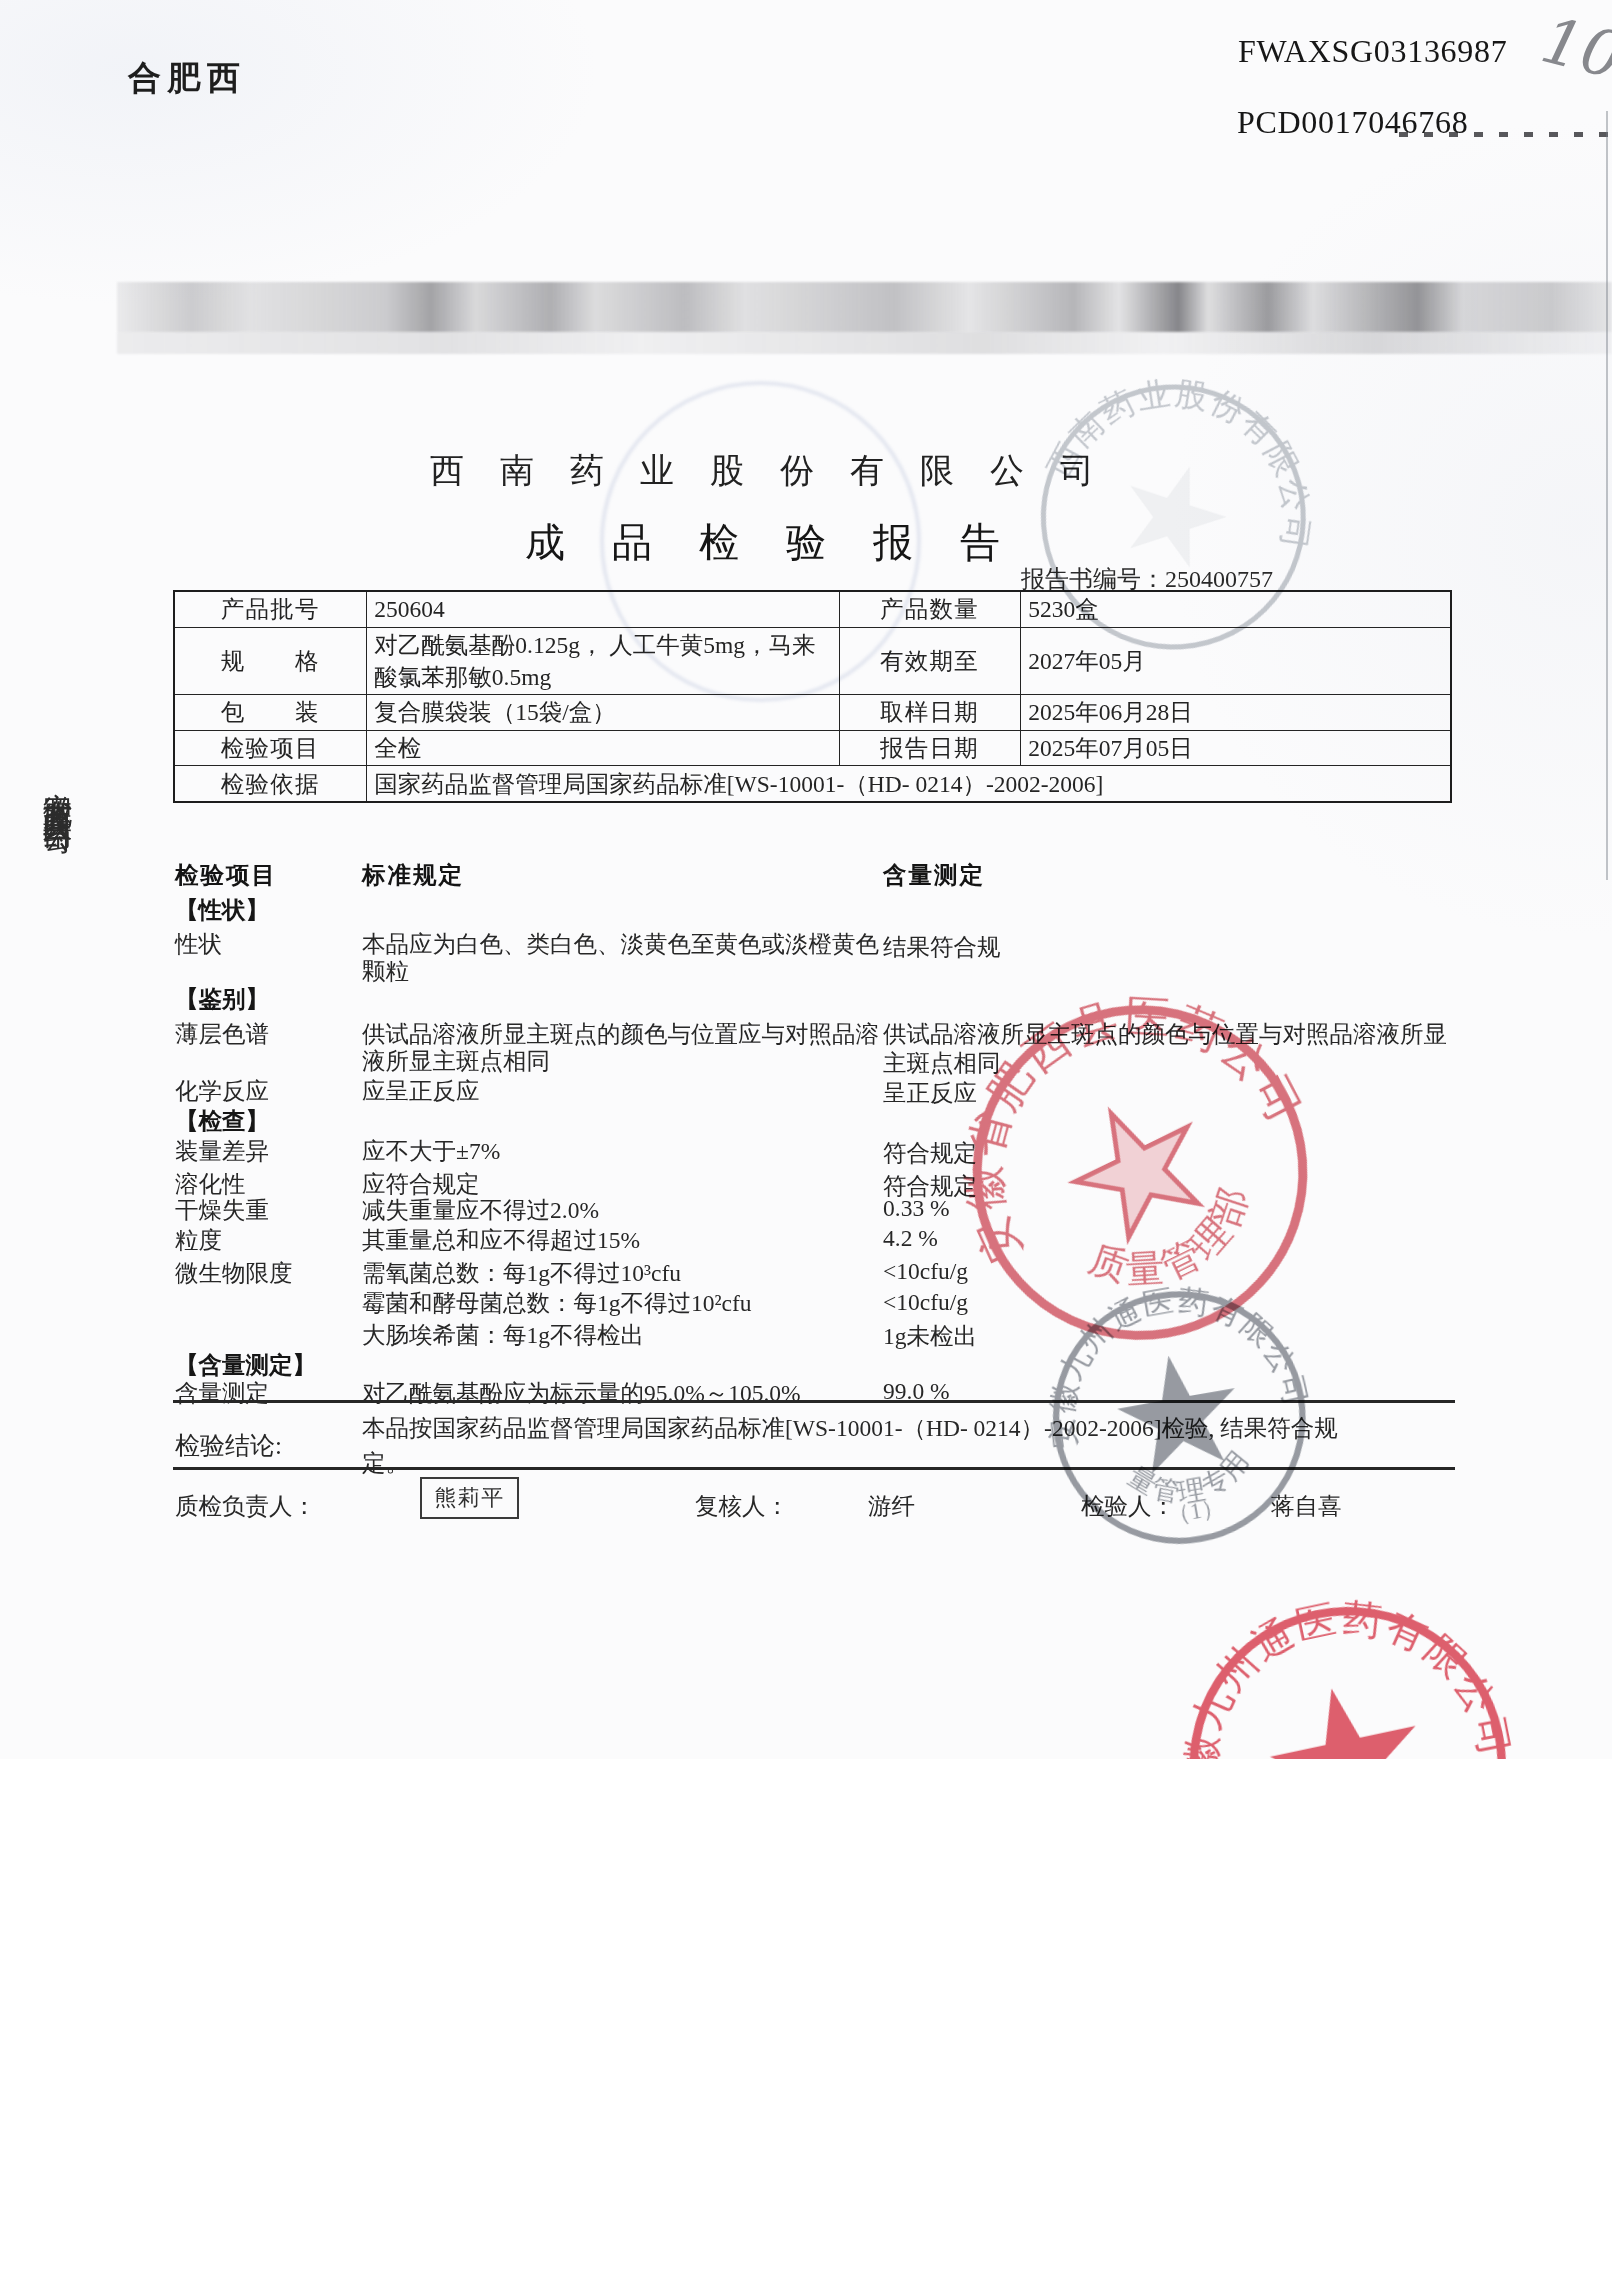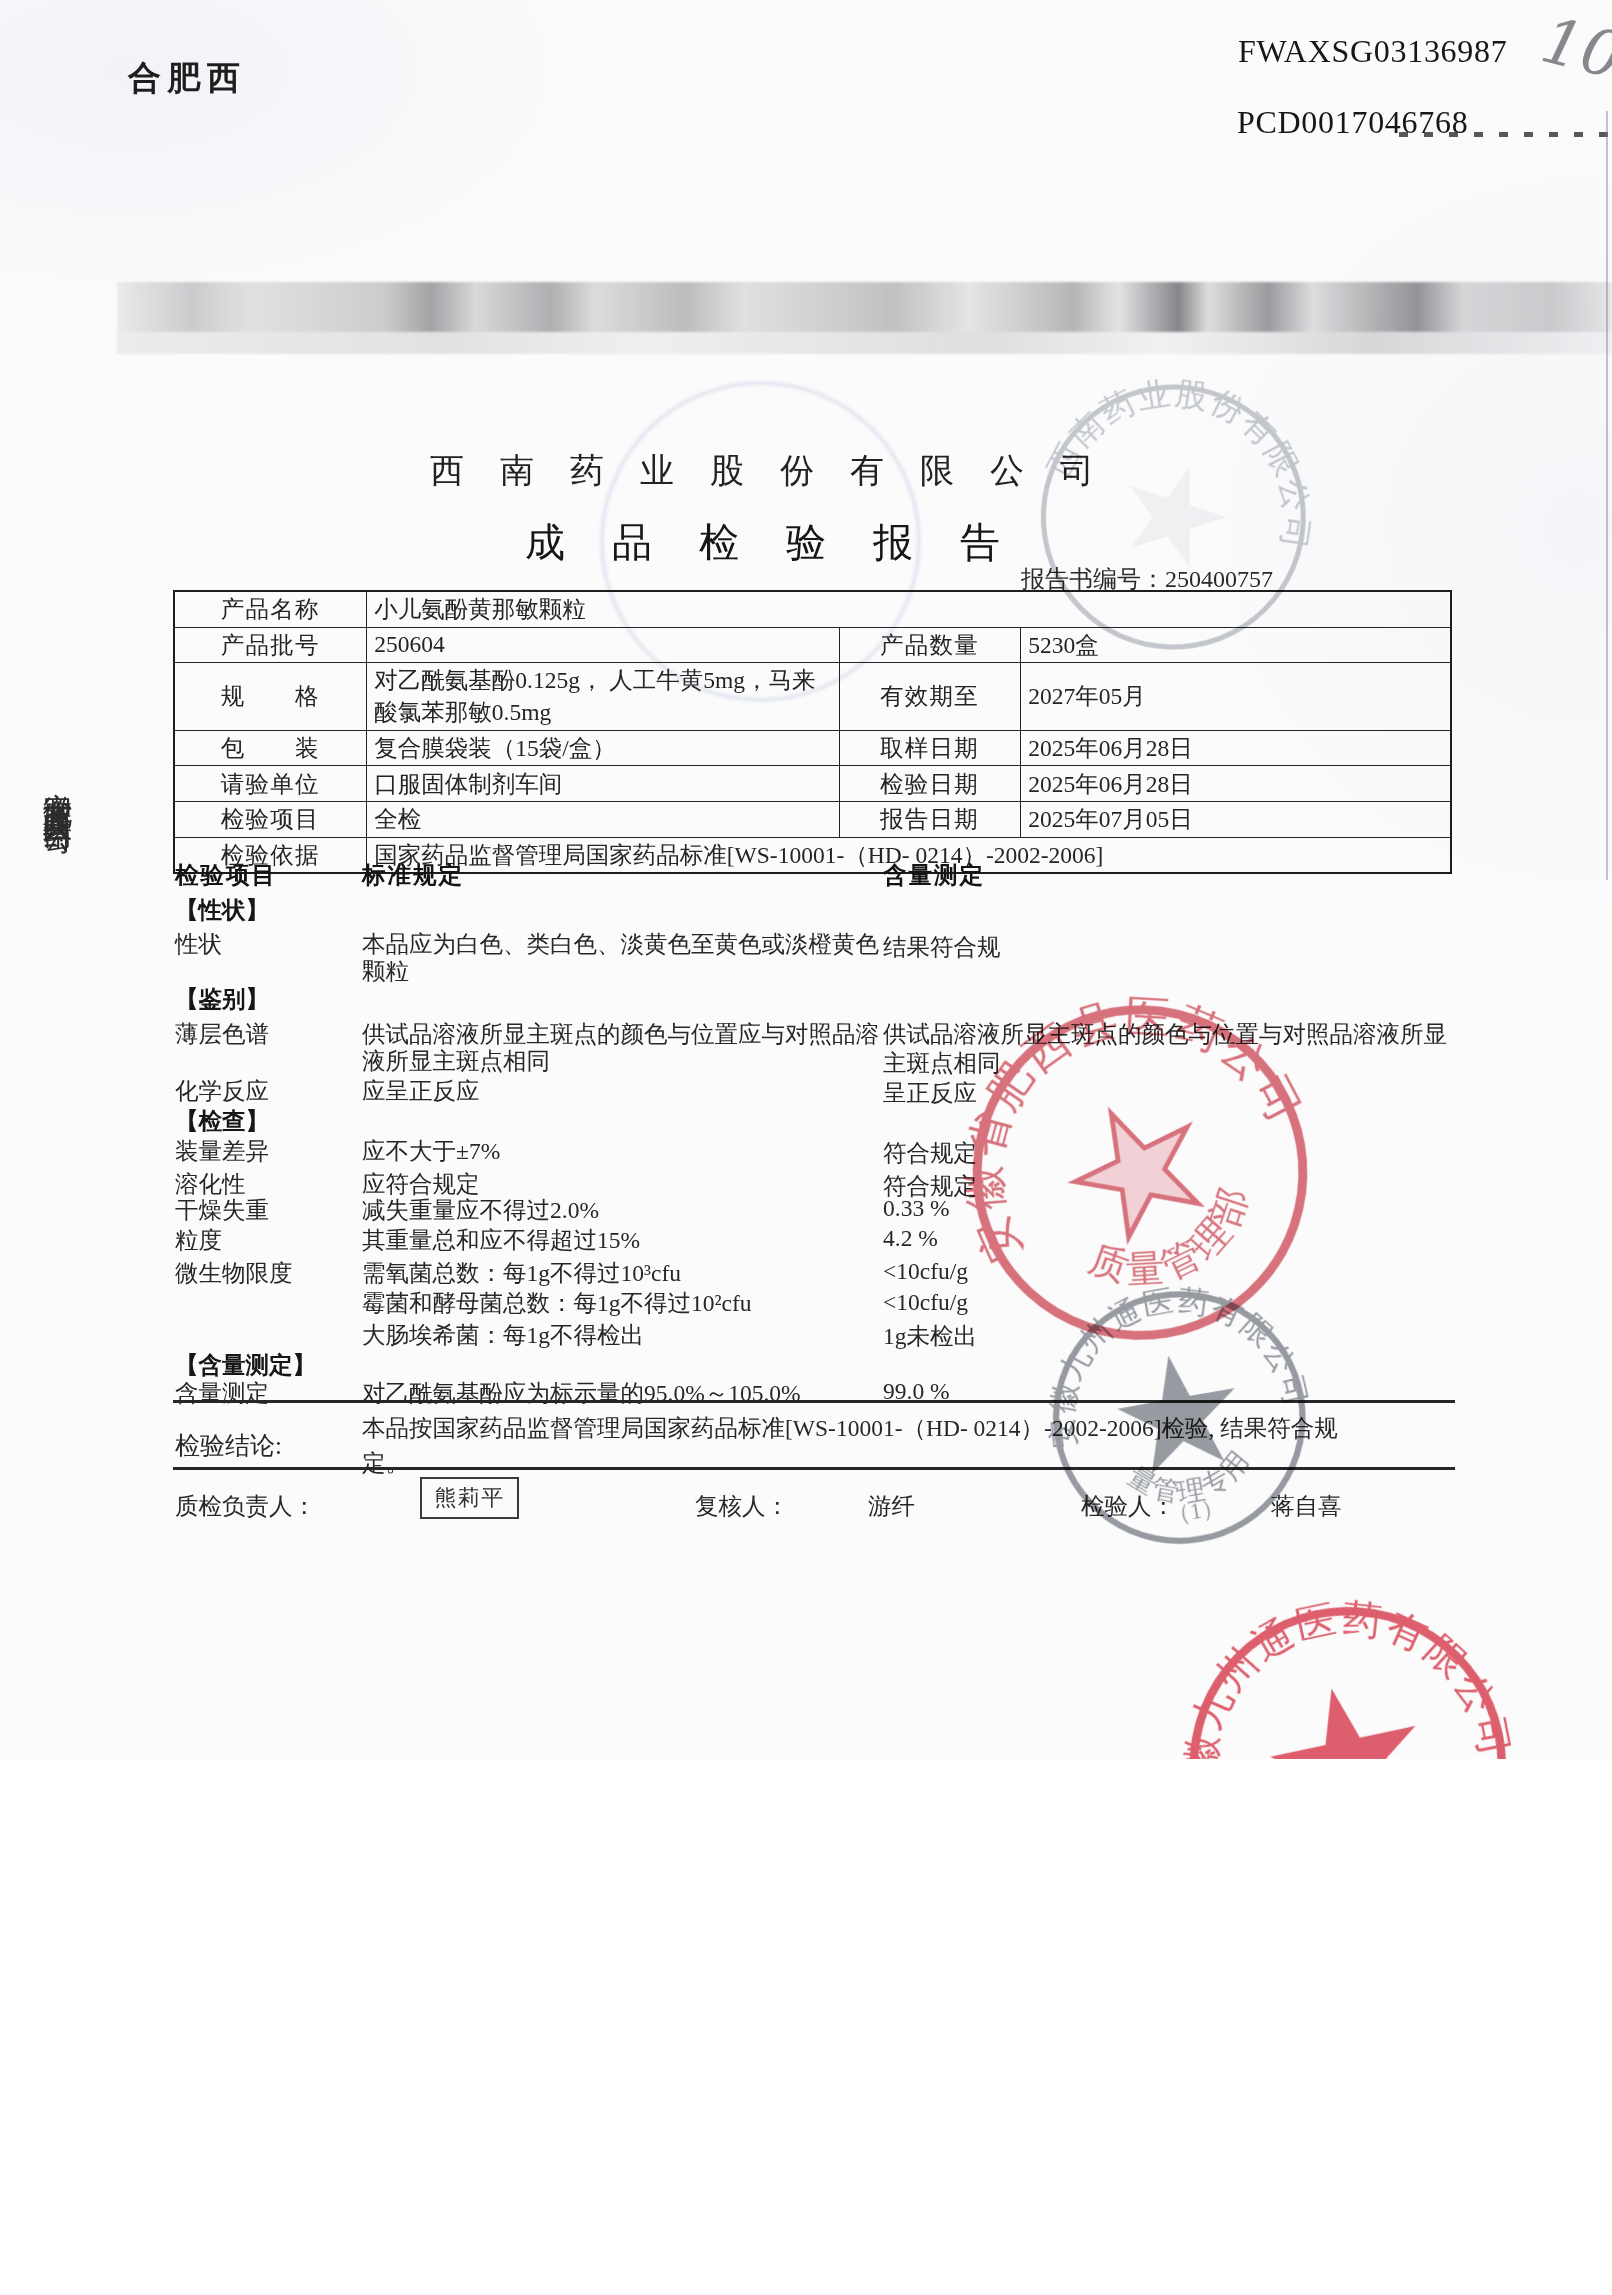--- a/index.html
+++ b/index.html
@@ -122,46 +122,36 @@
   <div class="txt report-no"><span>报告书编号：</span><span>250400757</span></div>
 
   <table class="info">
     <colgroup>
         <col style="width:192px">
         <col style="width:473px">
         <col style="width:181px">
         <col>
       </colgroup>
     <tbody>
-        <tr style="height:31px">
-      <td class="lb">产品名称</td>
-      <td class="vl" colspan="3">小儿氨酚黄那敏颗粒</td>
-    </tr>
     <tr style="height:31px">
       <td class="lb">产品批号</td>
       <td class="vl">250604</td>
       <td class="lb">产品数量</td>
       <td class="vl">5230盒</td>
     </tr>
     <tr style="height:62px">
       <td class="lb">规　　格</td>
       <td class="vl" style="white-space:normal;">对乙酰氨基酚0.125g， 人工牛黄5mg，马来酸氯苯那敏0.5mg</td>
       <td class="lb">有效期至</td>
       <td class="vl">2027年05月</td>
     </tr>
     <tr style="height:31px">
       <td class="lb">包　　装</td>
       <td class="vl">复合膜袋装（15袋/盒）</td>
       <td class="lb">取样日期</td>
-      <td class="vl">2025年06月28日</td>
-    </tr>
-    <tr style="height:31px">
-      <td class="lb">请验单位</td>
-      <td class="vl">口服固体制剂车间</td>
-      <td class="lb">检验日期</td>
       <td class="vl">2025年06月28日</td>
     </tr>
     <tr style="height:32px">
       <td class="lb">检验项目</td>
       <td class="vl">全检</td>
       <td class="lb">报告日期</td>
       <td class="vl">2025年07月05日</td>
     </tr>
     <tr style="height:33px">
       <td class="lb">检验依据</td>

